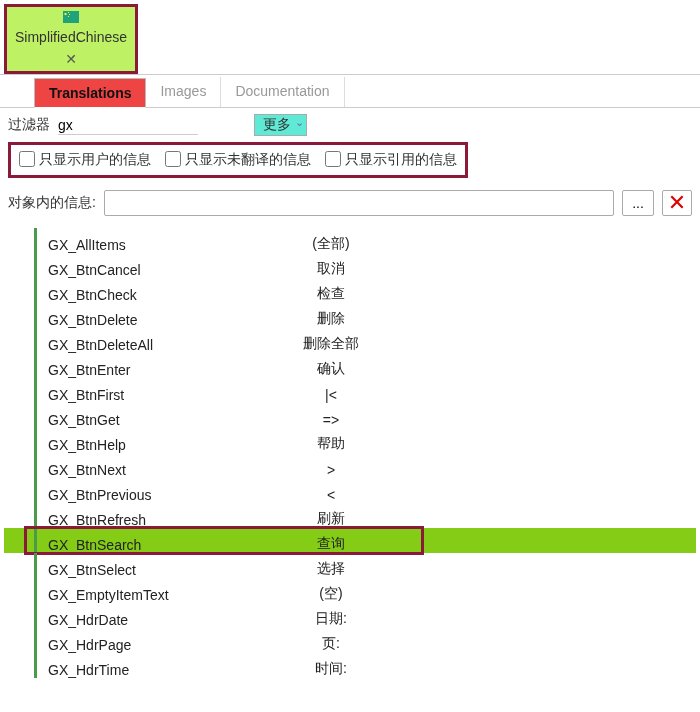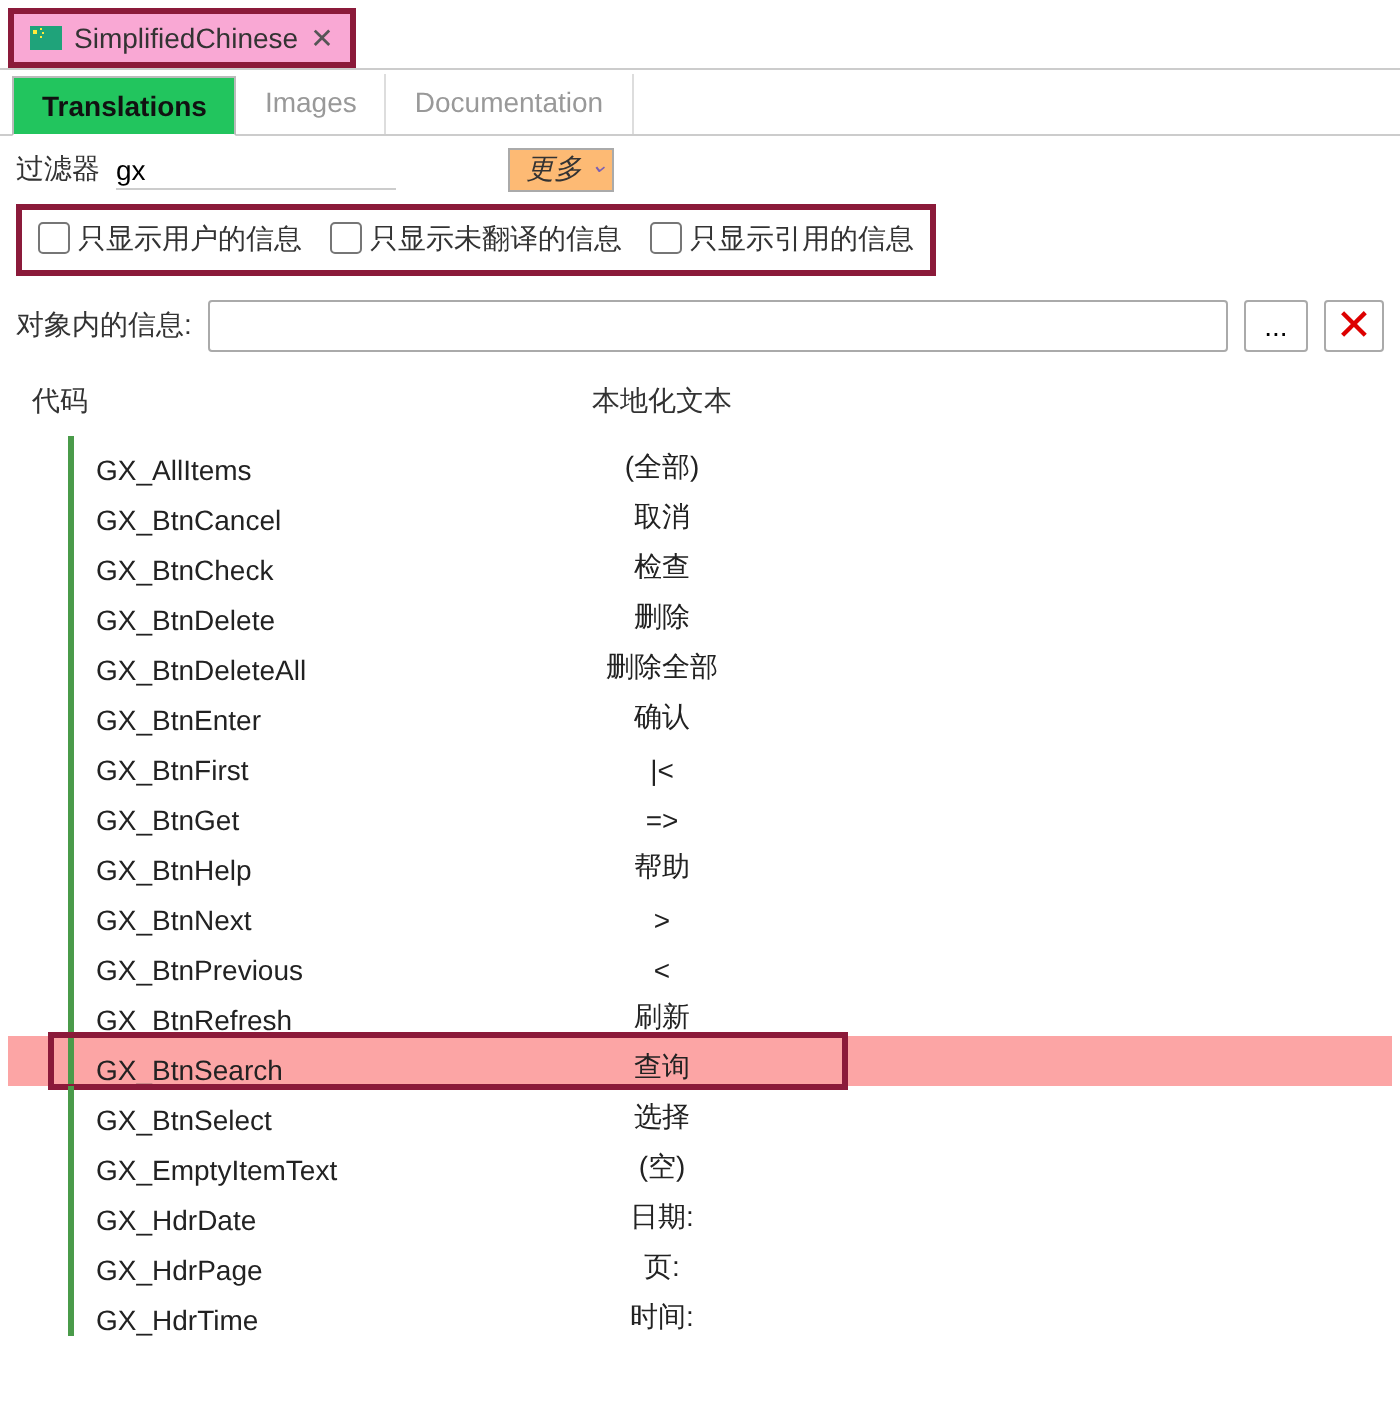--- a/index.html
+++ b/index.html
@@ -16,23 +16,24 @@
   border-bottom: 1px solid #ccc;
   padding: 4px 4px 0 4px;
 }
 .window-tab {
   display: inline-flex;
   align-items: center;
   gap: 6px;
   border: 3px solid #8B1A3A;
   border-bottom: 3px solid #8B1A3A;
   padding: 4px 8px;
-  background: #f9a8d4;
-  font-size: 14px;
-  color: #333;
+  background: #bef264;
+  font-size: 14px;
+  color: #333;
+  flex-direction: column;
 }
 .flag-icon svg { display: block; }
 .close-x { color: #555; cursor: pointer; font-size: 14px; }
 .sub-tabs {
   display: flex;
   border-bottom: 1px solid #ccc;
   padding-left: 6px;
   margin-top: 2px;
 }
 .sub-tab {
@@ -41,48 +42,48 @@
   cursor: pointer;
   border-right: 1px solid #ddd;
 }
 .sub-tab.active {
   color: #111;
   font-weight: 700;
   border: 1px solid #bbb;
   border-bottom: 1px solid #fff;
   position: relative;
   top: 1px;
-  background: #22c55e;
+  background: #ef4444;
+  margin-left: 28px;
 }
 .filter-bar {
   display: flex;
   align-items: center;
   gap: 8px;
   padding: 6px 8px 4px 8px;
 }
 .filter-bar label { color: #333; }
 .filter-bar input[type=text] {
   border: none;
   border-bottom: 1px solid #ccc;
   width: 140px;
   font-size: 14px;
   padding: 1px 0;
   outline: none;
 }
 .more-dropdown {
   border: 1px solid #aaa;
-  background: #fdba74;
+  background: #5eead4;
   padding: 1px 2px 1px 8px;
   font-size: 14px;
   color: #333;
   display: inline-flex;
   align-items: flex-start;
   gap: 4px;
   cursor: pointer;
-  font-style: italic;
 }
 .more-dropdown .chev { color: #7a5fb3; font-size: 11px; }
 .checkbox-bar {
   display: inline-flex;
   gap: 14px;
   padding: 6px 8px;
   border: 3px solid #8B1A3A;
   margin: 2px 8px 8px 8px;
 }
 .checkbox-bar label {
@@ -160,21 +161,21 @@
   position: absolute;
   left: 30px;
   top: 0;
   bottom: 0;
   width: 3px;
   background: #4a9b4a;
 }
 .row .code { width: 215px; padding-left: 22px; color: #222; }
 .row .local { width: 180px; text-align: center; color: #222; }
 .row.highlighted {
-  background: #fca5a5;
+  background: #84cc16;
 }
 .row-border {
   position: absolute;
   border: 3px solid #8B1A3A;
   pointer-events: none;
 }
 </style>
 </head>
 <body>
 
@@ -236,24 +237,20 @@
   <label>对象内的信息:</label>
   <input class="object-info-input" type="text" value="" style="">
   <button class="ellipsis-btn">...</button>
   <div class="big-x">
     <span>✕</span>
   </div>
 </div>
 
 
 <div class="table-wrap">
-  <div class="table-header">
-    <div class="col-code">代码</div>
-    <div class="col-local">本地化文本</div>
-  </div>
   <div class="table-body" id="table-body">
       <div class="row">
         <div class="code">GX_AllItems</div>
         <div class="local">(全部)</div>
       </div>
       <div class="row">
         <div class="code">GX_BtnCancel</div>
         <div class="local">取消</div>
       </div>
       <div class="row">

